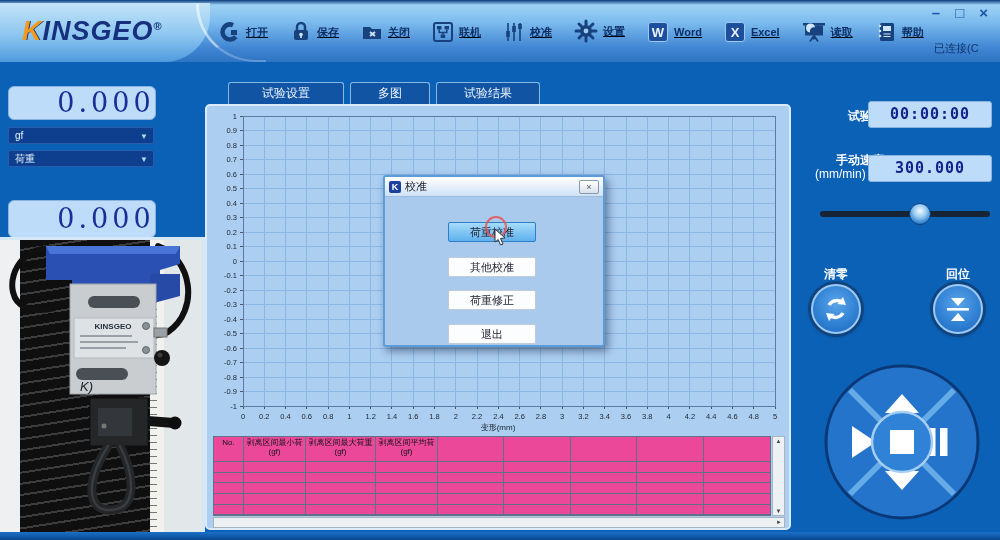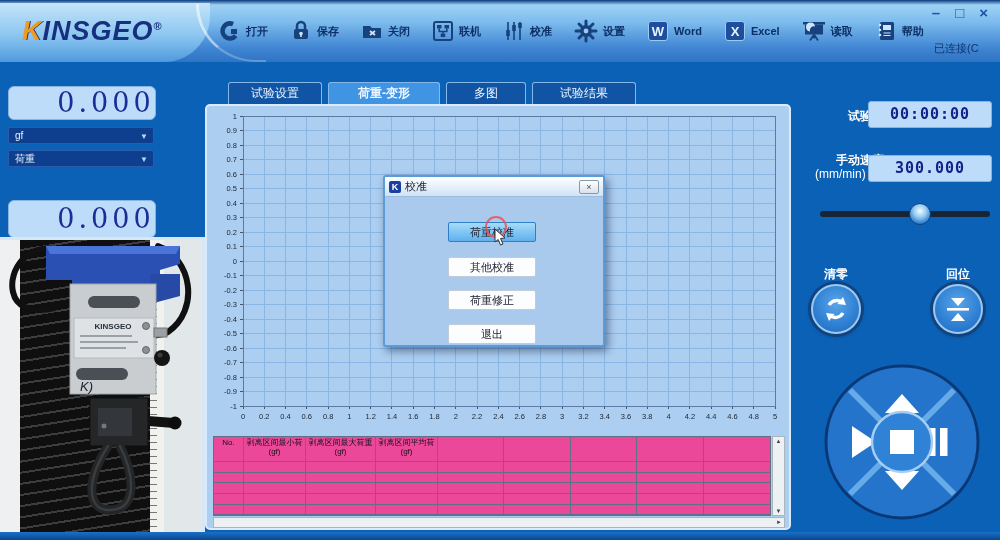--- a/index.html
+++ b/index.html
@@ -13,21 +13,21 @@
   .logo-bg { position:absolute; left:0; top:3px; width:210px; height:59px;
     background:linear-gradient(180deg,#c4e4fa 0%,#8cc6f0 55%,#4f9ade 100%);
     border-bottom-right-radius:46px; }
   .swoosh { position:absolute; left:196px; top:4px; width:70px; height:58px;
     border-left:3px solid rgba(255,255,255,.55); border-bottom:2px solid rgba(255,255,255,.25);
     border-bottom-left-radius:60px 58px; }
   .logo { position:absolute; left:22px; top:16px; font-size:27px; font-weight:bold; font-style:italic;
     color:#16307e; letter-spacing:1px; }
   .logo .k { color:#f29a1e; text-shadow:1px 0 #16307e; }
   .logo sup { font-size:11px; font-style:normal; }
-  .tools { position:absolute; left:218px; top:18px; display:flex; gap:21px; align-items:center; }
+  .tools { position:absolute; left:218px; top:18px; display:flex; gap:21px; align-items:flex-end;text-decoration:underline; }
   .tool { display:flex; align-items:center; gap:4px; cursor:pointer; }
   .tool svg { display:block; }
   .tool .tlabel { font-size:11px; color:#0d2f66; font-weight:bold; }
   .win-controls { position:absolute; right:12px; top:5px; display:flex; gap:15px; }
   .win-controls span { color:#1b55a8; font-weight:bold; font-size:15px; line-height:15px; cursor:pointer; }
   .status { position:absolute; right:-4px; top:41px; font-size:11px; color:#10366e; width:70px; overflow:hidden; white-space:nowrap; }
 
   
   .lcd { position:absolute; background:#bcdcfa; border:1px solid #8ab4dd; border-radius:6px;
     color:#1b2d96; font-family:"DejaVu Serif", serif; text-align:center;padding-left:48px; }
@@ -46,21 +46,21 @@
   .photo .ruler-ticks { position:absolute; left:150px; top:0; width:7px; height:296px;
     background:repeating-linear-gradient(180deg,transparent 0 6px,#777 6px 7px); }
   .photo .col-right { position:absolute; left:164px; top:0; width:41px; height:296px; background:#e2e7ea; }
   .photo svg { position:absolute; left:0; top:0; }
 
   
   .tabs { position:absolute; left:228px; top:82px; display:flex; gap:6px; }
   .tab { height:22px; background:#1254a4; border:1px solid #85b8e8; border-bottom:none;
     border-radius:3px 3px 0 0; color:#f0f7ff; font-size:12px; line-height:21px; text-align:center; cursor:pointer; }
   .tab.active { background:#4094e4; font-weight:bold; }
-  .tab.t0{width:94px}.tab.t1{width:112px}.tab.t2{width:100px}.tab.t3{width:80px}.tab.t4{width:104px}
+  .tab.t0{width:116px}.tab.t1{width:112px}.tab.t2{width:100px}.tab.t3{width:80px}.tab.t4{width:104px}
 
   
   .panel { position:absolute; left:205px; top:104px; width:586px; height:426px;
     background:#abcef1; border:2px solid #d8eafc; border-radius:5px; }
   #plot { position:absolute; left:2px; top:2px; }
   .xlabel { position:absolute; left:0; top:316px; width:100%; text-align:center; font-size:8px; color:#1c2430; }
 
   .datatable { position:absolute; left:6px; top:330px; width:558px; height:80px;
     border:1px solid #5f7186; background:#ec4899; }
   .thead, .trow { display:grid; grid-template-columns:30px 62px 70px 62px repeat(5,1fr); }
@@ -291,21 +291,20 @@
     <polygon points="148,176 174,178 174,188 148,186" fill="#121212"></polygon>
     <circle cx="175" cy="183" r="6.5" fill="#0d0d0d"></circle>
 
     <path d="M108 206 C84 244 88 272 112 270 C138 268 134 234 120 206" fill="none" stroke="#232527" stroke-width="9" stroke-linecap="round"></path>
     <path d="M108 206 C84 244 88 272 112 270 C138 268 134 234 120 206" fill="none" stroke="#3a3d40" stroke-width="2.5" stroke-linecap="round"></path>
   </svg>
 </div>
 
 <div class="tabs">
   <div class="tab t0">试验设置</div>
-  <div class="tab t1 active">荷重-变形</div>
   <div class="tab t3">多图</div>
   <div class="tab t4">试验结果</div>
 </div>
 
 <div class="panel">
   <svg id="plot" width="582" height="322">
       <line x1="34" y1="8" x2="34" y2="298" stroke="#8bb5e4" stroke-width="1" shape-rendering="crispEdges"></line>
       <line x1="34" y1="298" x2="34" y2="301" stroke="#44566e" stroke-width="1" shape-rendering="crispEdges"></line>
       <text x="34" y="311" font-size="7.5" fill="#1c2430" text-anchor="middle">0</text>
       <line x1="55.28" y1="8" x2="55.28" y2="298" stroke="#8bb5e4" stroke-width="1" shape-rendering="crispEdges"></line>
@@ -441,20 +440,21 @@
       <line x1="31" y1="37" x2="34" y2="37" stroke="#44566e" stroke-width="1" shape-rendering="crispEdges"></line>
       <text x="28" y="39.5" font-size="7.5" fill="#1c2430" text-anchor="end">0.8</text>
       <line x1="34" y1="22.5" x2="566" y2="22.5" stroke="#8bb5e4" stroke-width="1" shape-rendering="crispEdges"></line>
       <line x1="31" y1="22.5" x2="34" y2="22.5" stroke="#44566e" stroke-width="1" shape-rendering="crispEdges"></line>
       <text x="28" y="25" font-size="7.5" fill="#1c2430" text-anchor="end">0.9</text>
       <line x1="34" y1="8" x2="566" y2="8" stroke="#8bb5e4" stroke-width="1" shape-rendering="crispEdges"></line>
       <line x1="31" y1="8" x2="34" y2="8" stroke="#44566e" stroke-width="1" shape-rendering="crispEdges"></line>
       <text x="28" y="10.5" font-size="7.5" fill="#1c2430" text-anchor="end">1</text>
       <rect x="34" y="8" width="532" height="290" fill="none" stroke="#5d7aa2" stroke-width="1" shape-rendering="crispEdges"></rect>
     </svg>
+  <div class="xlabel">变形(mm)</div>
 
   <div class="datatable">
     <div class="thead">
       <div class="th"><span>No.</span><br><span></span></div>
       <div class="th"><span>剥离区间最小荷</span><br><span>(gf)</span></div>
       <div class="th"><span>剥离区间最大荷重</span><br><span>(gf)</span></div>
       <div class="th"><span>剥离区间平均荷</span><br><span>(gf)</span></div>
       <div class="th"></div>
       <div class="th"></div>
       <div class="th"></div>

